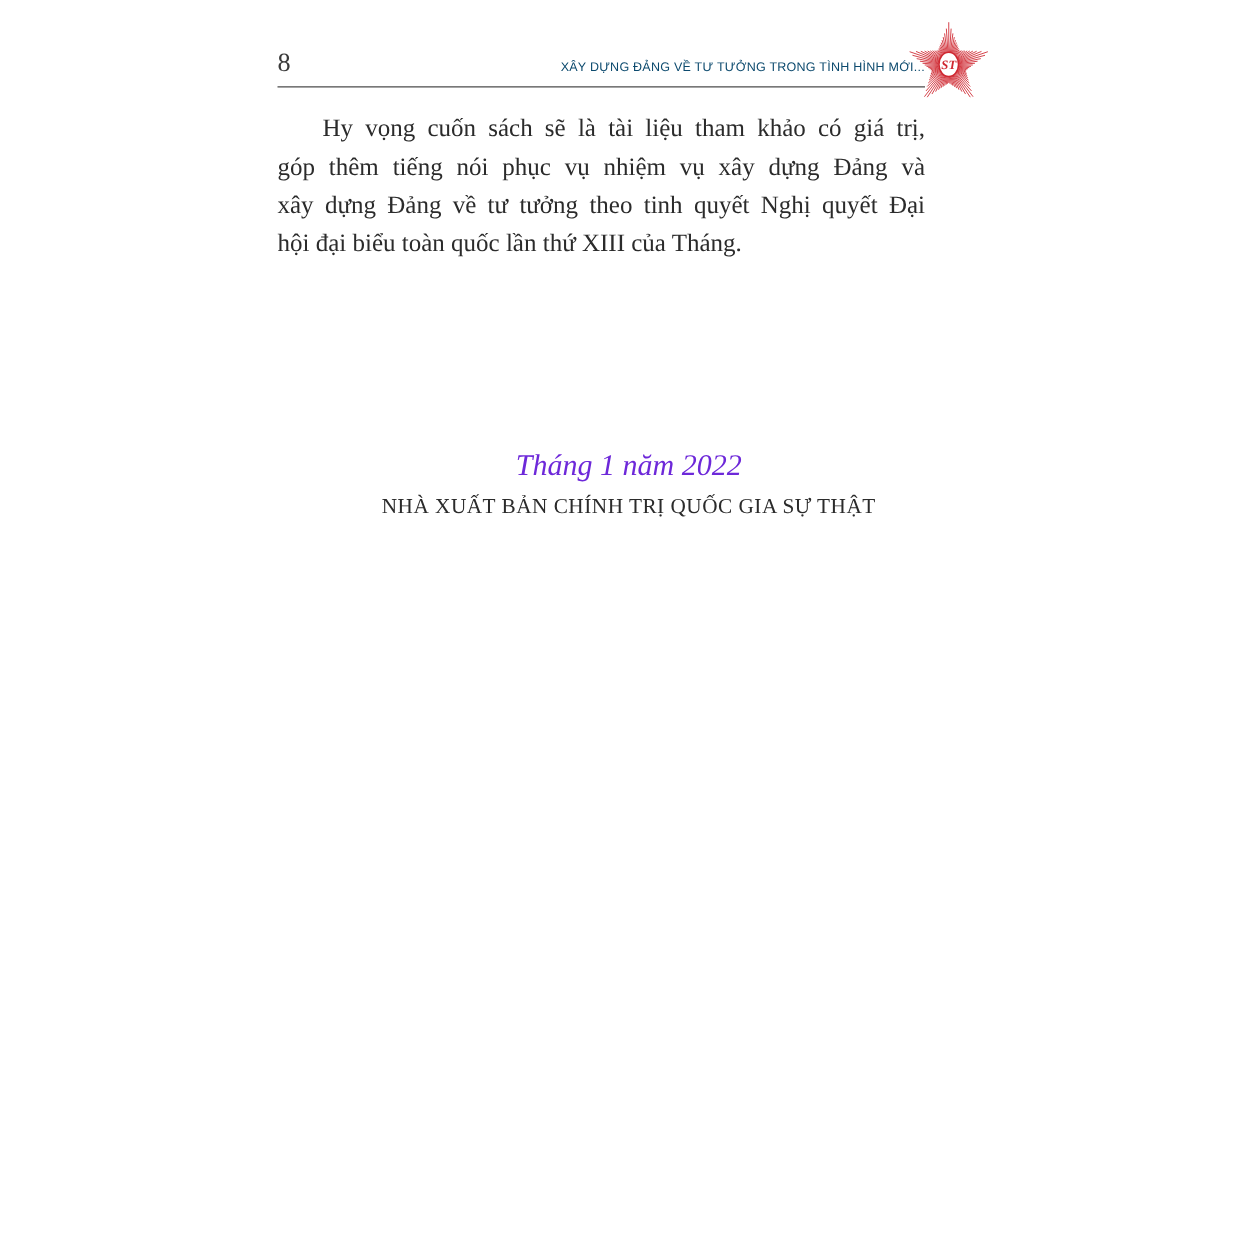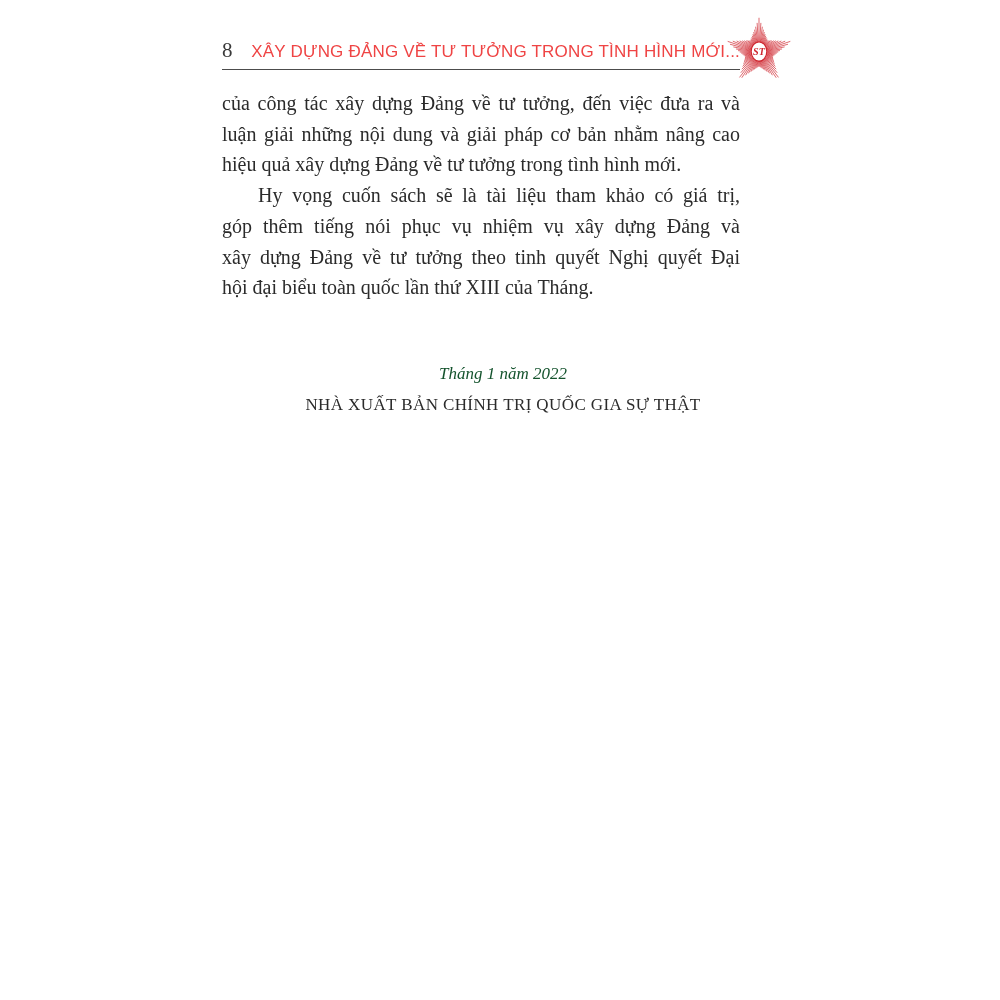--- a/index.html
+++ b/index.html
@@ -11,21 +11,21 @@
 
   
   .header-row{
     position:absolute;left:222px;top:38px;width:518px;height:26px;
     display:flex;align-items:baseline;justify-content:space-between;
   }
   .page-number{
     font-family:"Liberation Serif",serif;font-size:21px;color:#3a3a3a;
   }
   .running-title{
-    font-family:"Liberation Sans",sans-serif;font-size:17px;color:#ef4444;
+    font-family:"Liberation Sans",sans-serif;font-size:10px;color:#0c4a6e;
     letter-spacing:0.2px;white-space:nowrap;text-align:right;
   }
   .header-rule{
     position:absolute;left:222px;top:69px;width:518px;height:0;
     border-top:1.6px solid #4c4c4c;
   }
   .logo-box{
     position:absolute;left:722px;top:15px;width:74px;height:74px;text-decoration:underline;
   }
 
@@ -41,21 +41,21 @@
     white-space:normal;
   }
   .line.last{text-align-last:left;}
   .line.indent{padding-left:36px;}
 
   
   .signature{
     position:absolute;left:244px;top:358px;width:518px;text-align:center;
   }
   .date-line{
-    font-style:italic;font-size:17px;color:#14532d;line-height:31px;
+    font-style:italic;font-size:24px;color:#6d28d9;line-height:31px;
   }
   .publisher-line{
     font-size:17px;color:#2b2b2b;letter-spacing:0.4px;line-height:31px;white-space:nowrap;
   }
 </style>
 </head>
 <body>
 
 <div class="page">
 
@@ -162,25 +162,20 @@
         <line x1="-2.33" y1="-8.69" x2="-5.77" y2="-21.52" stroke="#cf2730" stroke-width="0.75"></line>
         <line x1="-1.76" y1="-8.83" x2="-4.80" y2="-24.12" stroke="#cf2730" stroke-width="0.75"></line>
         <line x1="-1.17" y1="-8.92" x2="-3.60" y2="-27.34" stroke="#cf2730" stroke-width="0.75"></line>
         <line x1="-0.59" y1="-8.98" x2="-2.06" y2="-31.46" stroke="#cf2730" stroke-width="0.75"></line>
         <ellipse cx="0" cy="-0.5" rx="8.5" ry="10.5" fill="#ffffff" stroke="#cf2730" stroke-width="1.4"></ellipse>
         <text x="0" y="3.5" text-anchor="middle" font-family="&quot;Liberation Serif&quot;, serif" font-size="11" font-style="italic" font-weight="bold" fill="#cf2730">ST</text>
       </svg></div>
 
   <div class="body-text">
       <div>
-        <div class="line">của công tác xây dựng Đảng về tư tưởng, đến việc đưa ra và</div>
-        <div class="line">luận giải những nội dung và giải pháp cơ bản nhằm nâng cao</div>
-        <div class="line last">hiệu quả xây dựng Đảng về tư tưởng trong tình hình mới.</div>
-      </div>
-      <div>
         <div class="line indent">Hy vọng cuốn sách sẽ là tài liệu tham khảo có giá trị,</div>
         <div class="line">góp thêm tiếng nói phục vụ nhiệm vụ xây dựng Đảng và</div>
         <div class="line">xây dựng Đảng về tư tưởng theo tinh quyết Nghị quyết Đại</div>
         <div class="line last">hội đại biểu toàn quốc lần thứ XIII của Tháng.</div>
       </div>
     </div>
 
   <div class="signature">
     <div class="date-line">Tháng 1 năm 2022</div>
     <div class="publisher-line">NHÀ XUẤT BẢN CHÍNH TRỊ QUỐC GIA SỰ THẬT</div>

